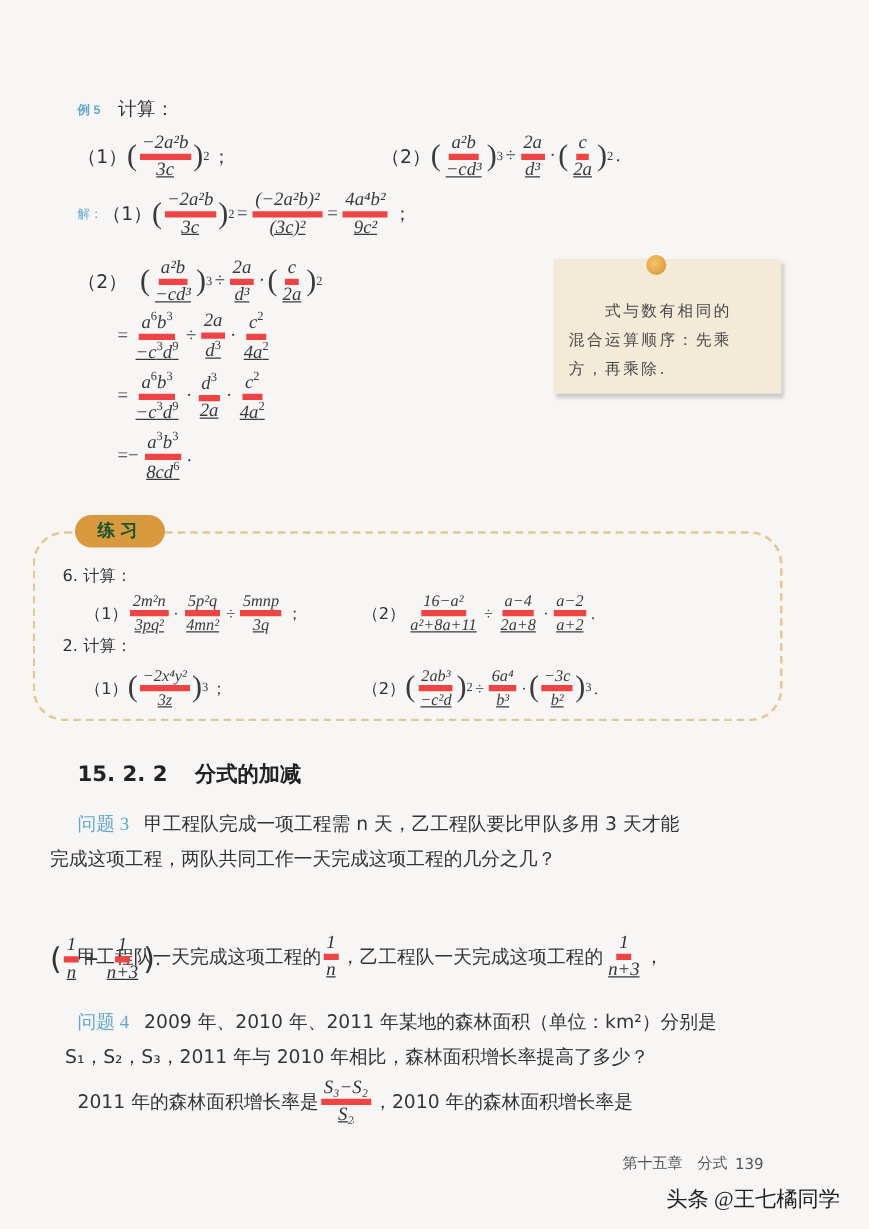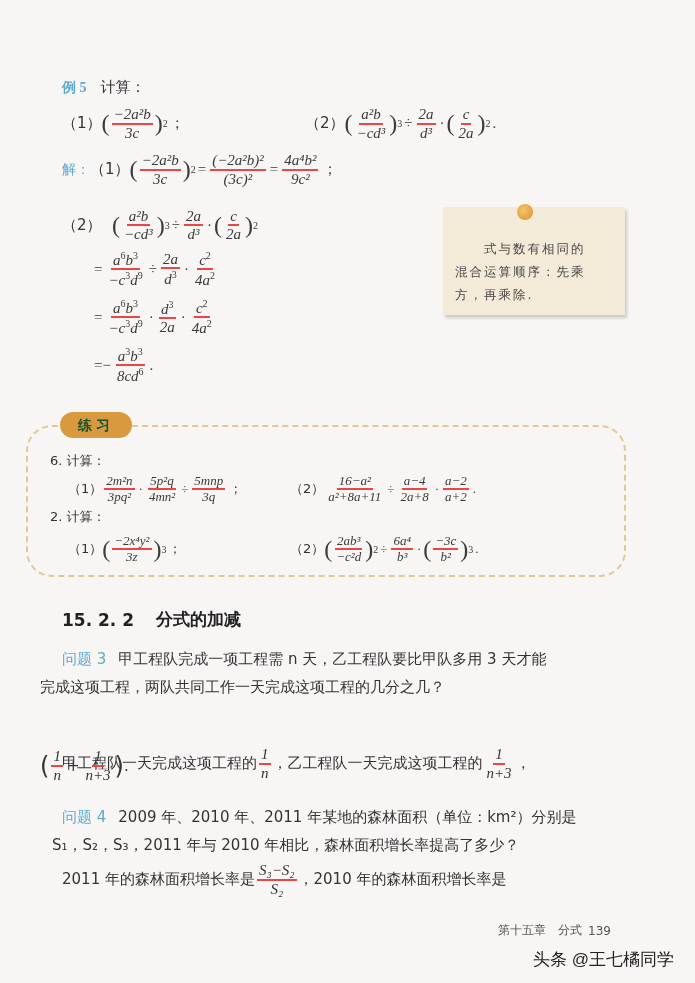--- a/index.html
+++ b/index.html
@@ -3,27 +3,27 @@
 <meta charset="utf-8">
 <style>
   html, body { margin:0; padding:0; }
   body {
     width:695px; height:983px; position:relative; overflow:hidden;
     background:#f8f5f5;
     font-family:"DejaVu Serif", "Liberation Serif", serif;
     color:#3a3a3a;
   }
   .abs { position:absolute; }
-  .blue { color:#5fa9cf; }
-  .lbl { font-family:Liberation Serif, serif; font-size:14px; }
+  .blue { color:#5fa9cf;font-family:Liberation Serif, serif; }
+  .lbl { font-family:Liberation Sans, sans-serif; font-size:10px; }
   .math { font-family:"Liberation Serif", "DejaVu Serif", serif; font-style:italic; font-size:15px; }
   .txt { font-family:"DejaVu Sans", "Liberation Sans", sans-serif; font-size:15px; color:#333; }
   .frac { display:inline-flex; flex-direction:column; align-items:center; vertical-align:middle; margin:0 2px; line-height:1.1; }
-  .frac .num { border-bottom:2px solid #ef4444; padding:0 2px; }
-  .frac .den { padding:0 2px; }
+  .frac .num { border-bottom:5px solid #ef4444; padding:0 2px; }
+  .frac .den { padding:0 2px;text-decoration:underline; }
   .up { font-size:10px; vertical-align:super; font-style:normal; }
   .paren { font-size:24px; font-style:normal; vertical-align:middle; }
   .op { font-style:normal; margin:0 2px; vertical-align:middle; }
   .row { display:flex; align-items:center; white-space:nowrap; }
 
   .note {
     left:443px; top:207px; width:182px; height:108px;
     background:#f3ead7; box-shadow:2px 3px 3px rgba(0,0,0,0.18);
     font-family:"DejaVu Sans", "Liberation Sans", sans-serif; font-size:12.5px;
     color:#4a4a4a; line-height:23px; letter-spacing:2px; padding:30px 28px 0 12px; box-sizing:border-box;
@@ -34,21 +34,21 @@
     left:26px; top:425px; width:600px; height:152px;
     border:2px dashed #e3c88f; border-radius:26px; box-sizing:border-box;
   }
   .practice-tag {
     left:60px; top:412px; width:72px; height:26px; border-radius:13px;
     background:#d99a3f; color:#14532d; font-family:"DejaVu Sans", sans-serif;
     font-weight:bold; font-size:14px; text-align:center; line-height:26px; letter-spacing:4px;
   }
   .sec-title { font-family:"DejaVu Sans", "Liberation Sans", sans-serif; font-weight:bold; font-size:17px; color:#222; }
   .footer { font-family:"DejaVu Sans", sans-serif; font-size:12px; color:#555; }
-  .watermark { font-family:Liberation Sans, sans-serif; font-size:17px; color:#222; }
+  .watermark { font-family:Liberation Serif, serif; font-size:17px; color:#222; }
 </style>
 </head>
 <body>
 
 <div class="abs row" style="left:62px;top:78px;">
   <span class="lbl blue" style="font-weight:bold;margin-right:14px;">例 5</span>
   <span class="txt">计算：</span>
 </div>
 
 <div class="abs row math" style="left:62px;top:106px;">

